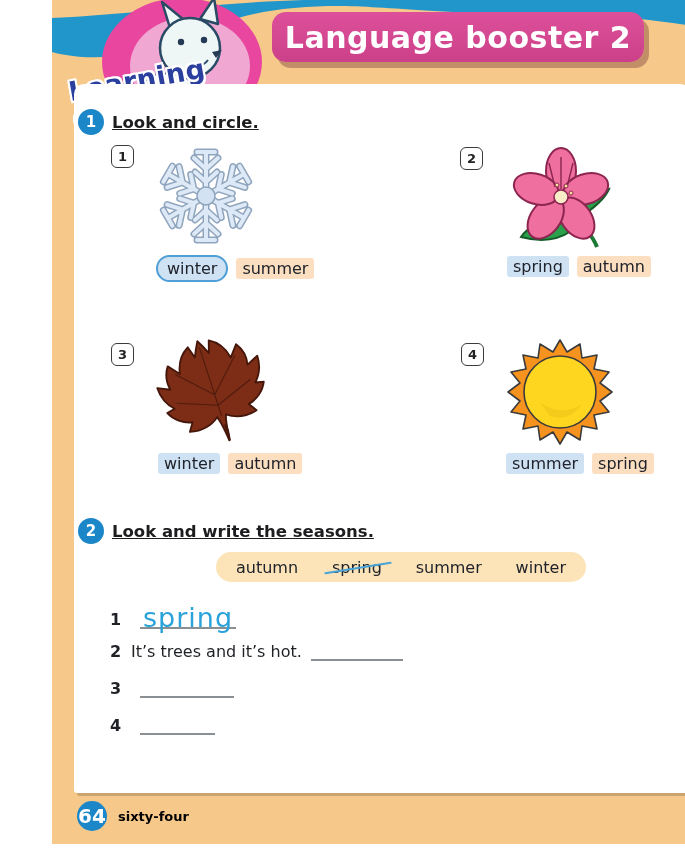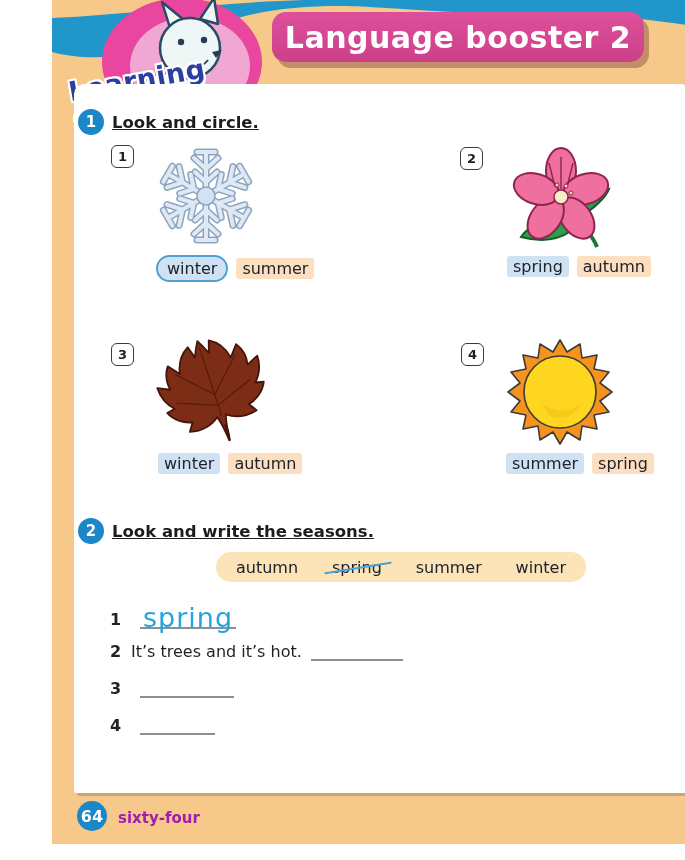--- a/index.html
+++ b/index.html
@@ -40,23 +40,23 @@
   .bank-word{font-size:16px;color:#20232b;position:relative;}
   .crossed::after{content:"";position:absolute;left:-8px;right:-10px;top:48%;height:2.2px;
                   background:#4aa3d6;transform:rotate(-9deg);border-radius:2px;}
   .sentence{position:absolute;left:36px;display:flex;align-items:flex-end;font-size:16px;color:#1f2125;}
   .sentence .s-num{font-weight:bold;width:21px;flex:none;}
   .blank{display:inline-block;border-bottom:2px solid #8a8f94;margin-left:9px;
          text-align:center;line-height:1;}
   .answer-hand{font-size:27px;color:#2aa2da;letter-spacing:1px;position:relative;top:4px;}
   
   .footer-circle{position:absolute;left:33px;top:801px;width:30px;height:30px;border-radius:50%;
-                 background:#1b86c8;color:#fff;font-size:16px;font-weight:bold;
+                 background:#1b86c8;color:#fff;font-size:20px;font-weight:bold;
                  display:flex;align-items:center;justify-content:center;}
-  .footer-word{position:absolute;left:74px;top:809px;font-size:15px;font-weight:bold;color:#a21caf;}
+  .footer-word{position:absolute;left:74px;top:809px;font-size:13px;font-weight:bold;color:#000000;}
 </style>
 </head>
 <body>
 
 <div class="stage">
   <div class="page-bg"></div>
 
   <svg class="wave" width="685" height="70" viewBox="0 0 685 70">
     <path d="M8 18 C 90 14, 180 2, 260 0 L 670 0 L 670 30 C 560 8, 470 16, 390 11 C 320 7, 300 4, 250 8 C 180 14, 140 40, 95 52 C 60 60, 30 58, 8 52 Z" fill="#2196cb"></path>
   </svg>

